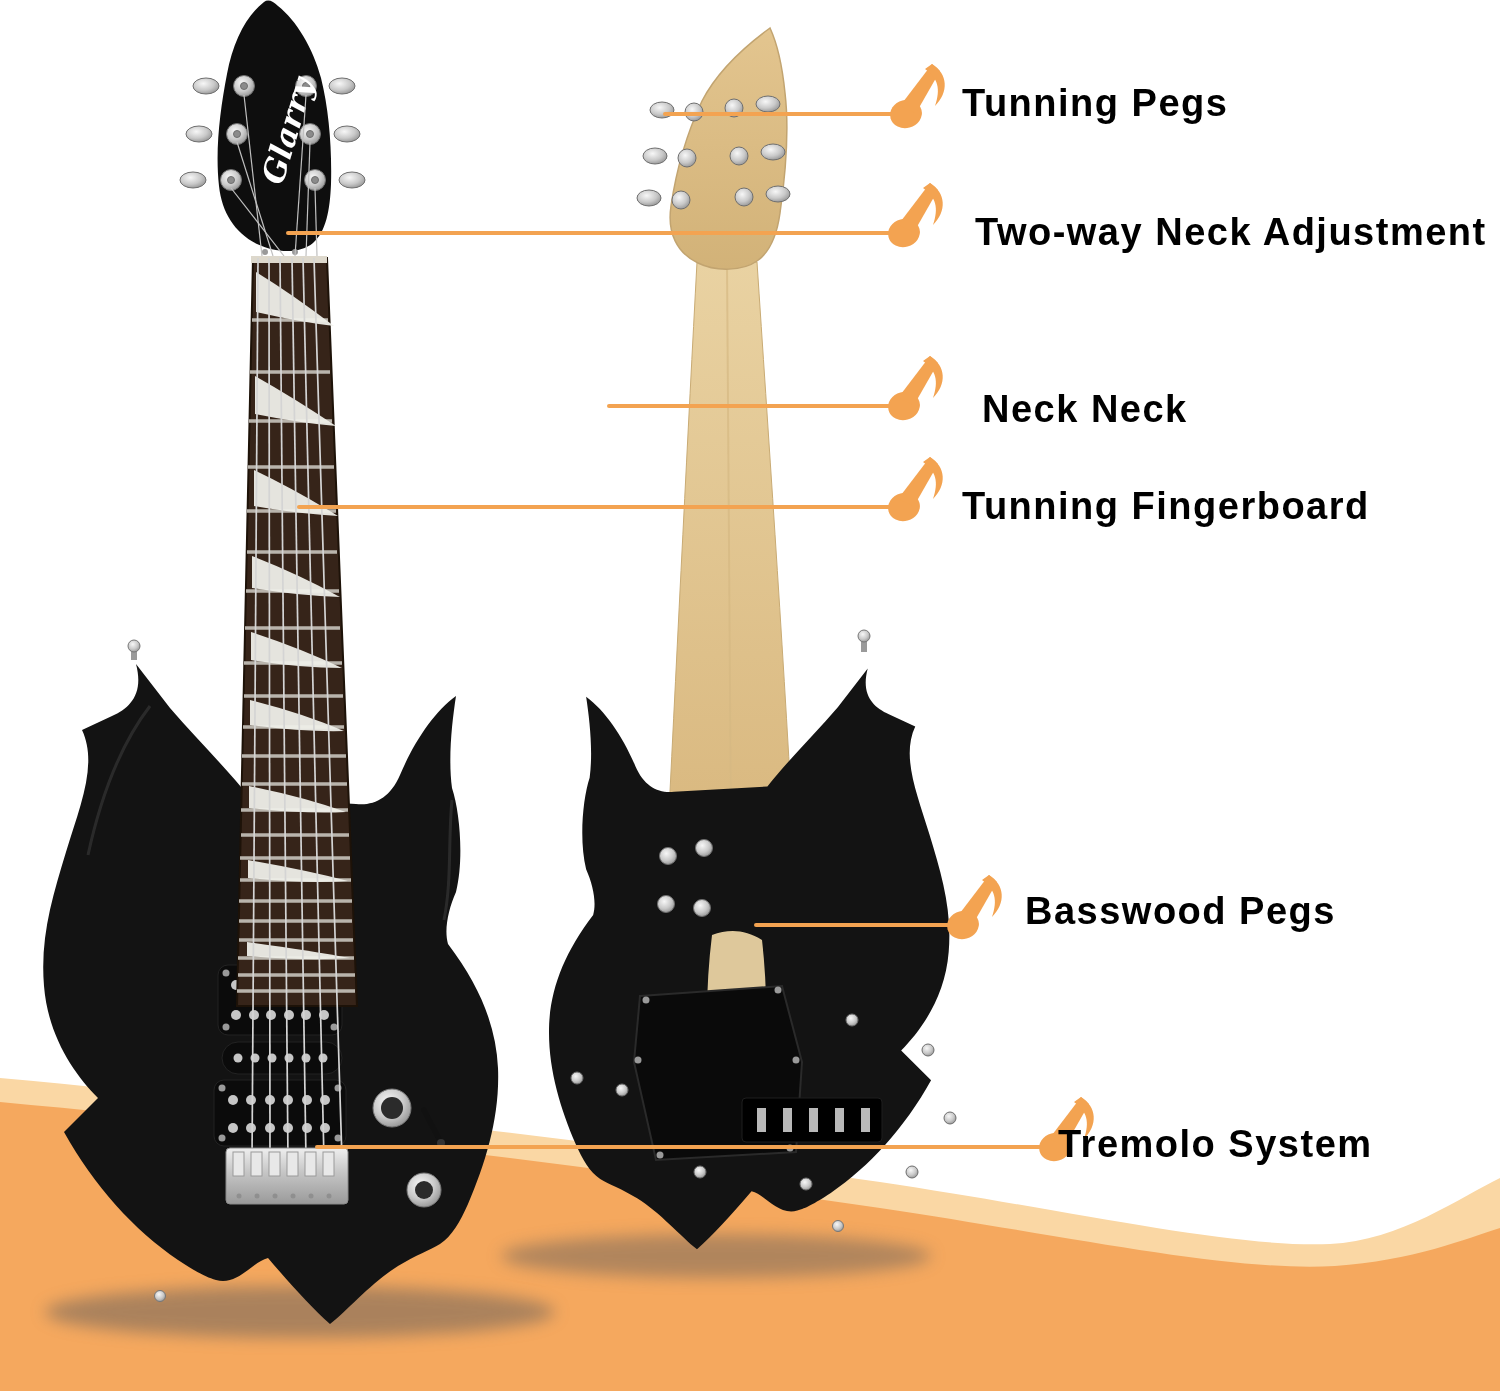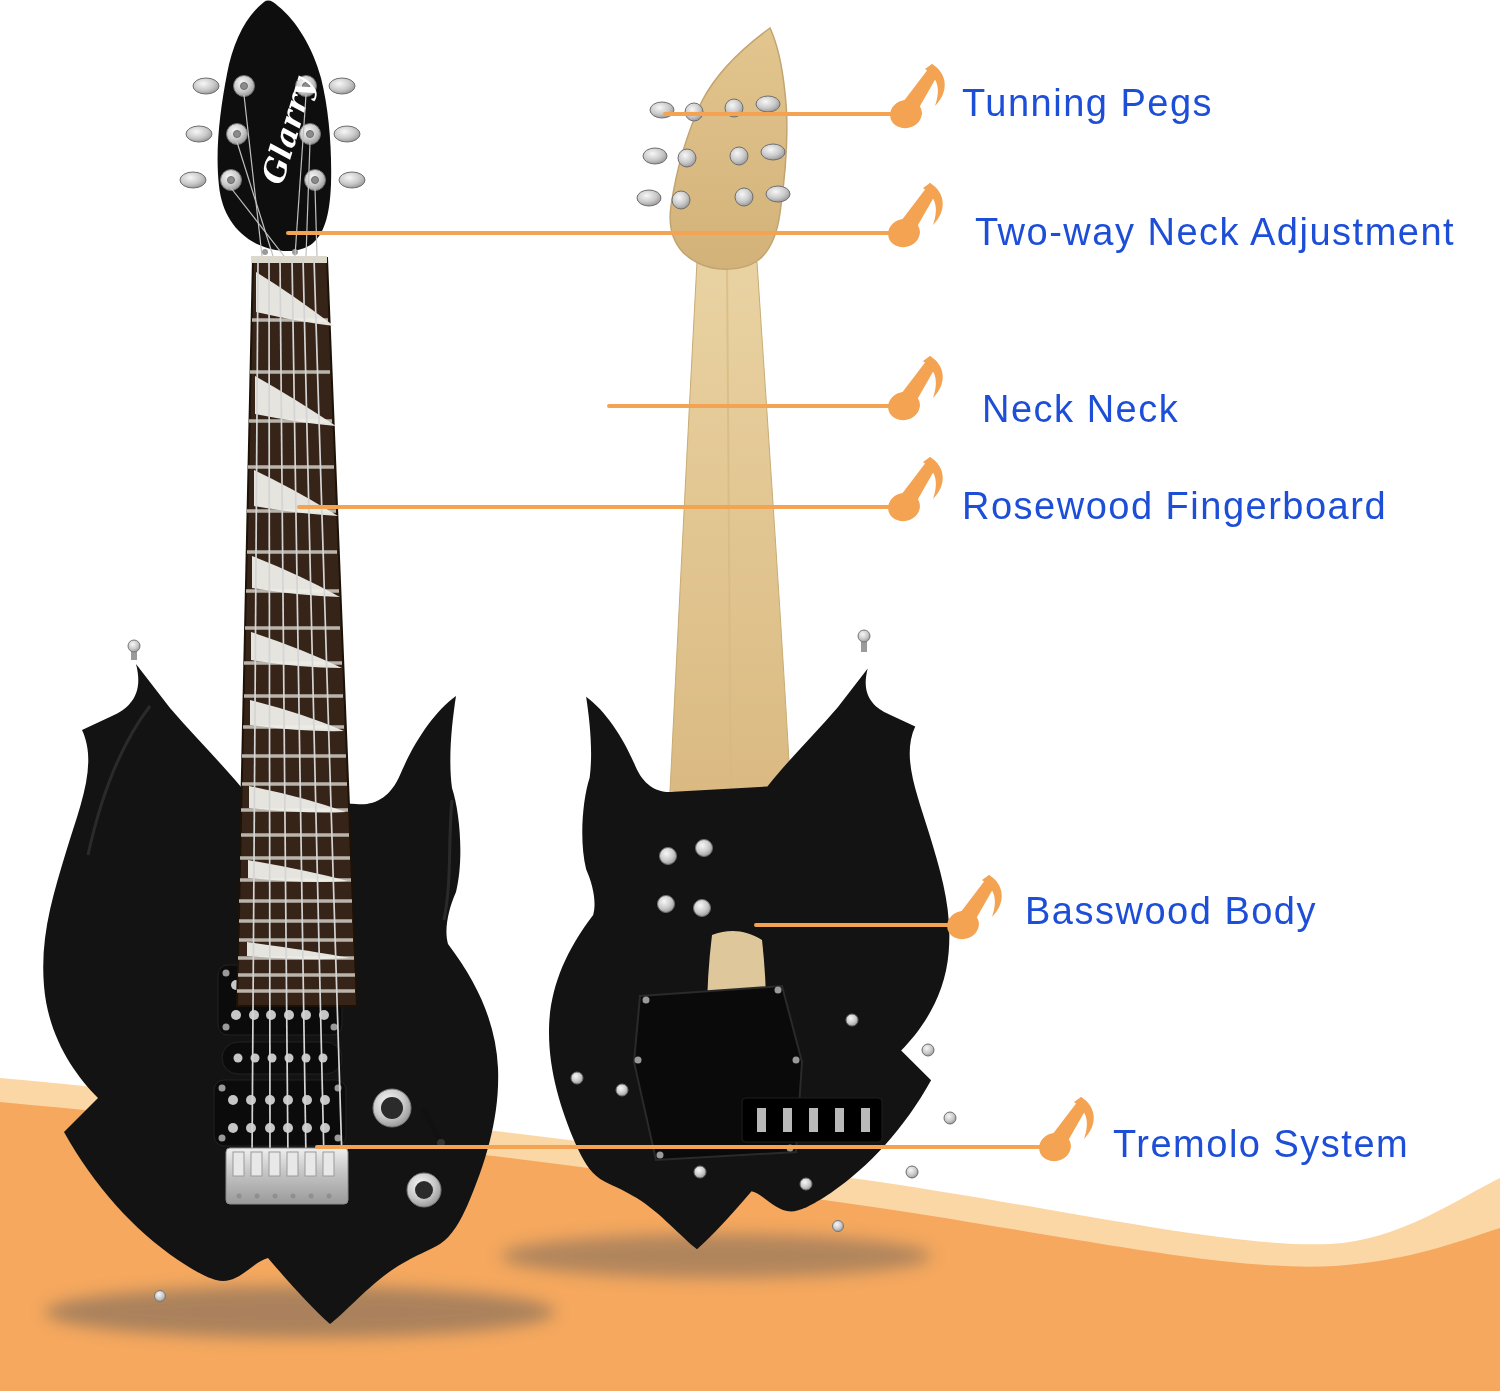--- a/index.html
+++ b/index.html
@@ -1,21 +1,21 @@
 <!DOCTYPE html>
 <html><head>
 <meta charset="utf-8">
 <style>
   html,body{margin:0;padding:0;background:#ffffff;}
   .stage{position:relative;width:1500px;height:1391px;background:#ffffff;overflow:hidden;
          font-family:"Liberation Sans", sans-serif;}
   .scene{position:absolute;left:0;top:0;width:1500px;height:1391px;}
   .callout-label{position:absolute;transform:translateY(-50%);
-    font-family:"Liberation Sans", sans-serif;font-size:38px;font-weight:400;
-    color:#1d4ed8;letter-spacing:1.5px;white-space:nowrap;}
+    font-family:"Liberation Sans", sans-serif;font-size:38px;font-weight:700;
+    color:#000000;letter-spacing:1.5px;white-space:nowrap;}
 </style>
 </head>
 <body>
 
 <div class="stage">
 
 <svg class="scene" viewBox="0 0 1500 1391" aria-hidden="true">
   <defs>
     <radialGradient id="gChrome" cx="40%" cy="35%" r="75%">
       <stop offset="0%" stop-color="#f7f7f7"></stop>
@@ -307,17 +307,17 @@
   <use href="#note8" x="904" y="233"></use>
   <use href="#note8" x="904" y="406"></use>
   <use href="#note8" x="904" y="507"></use>
   <use href="#note8" x="963" y="925"></use>
   <use href="#note8" x="1055" y="1147"></use>
 </svg>
 
 <div class="callout-label" style="left:962px;top:103px">Tunning Pegs</div>
 <div class="callout-label" style="left:975px;top:232px">Two-way Neck Adjustment</div>
 <div class="callout-label" style="left:982px;top:409px">Neck Neck</div>
-<div class="callout-label" style="left:962px;top:506px">Rosewood Fingerboard</div>
-<div class="callout-label" style="left:1025px;top:911px">Basswood Body</div>
-<div class="callout-label" style="left:1113px;top:1144px">Tremolo System</div>
+<div class="callout-label" style="left:962px;top:506px">Tunning Fingerboard</div>
+<div class="callout-label" style="left:1025px;top:911px">Basswood Pegs</div>
+<div class="callout-label" style="left:1058px;top:1144px">Tremolo System</div>
 
 </div>
 
 </body></html>

